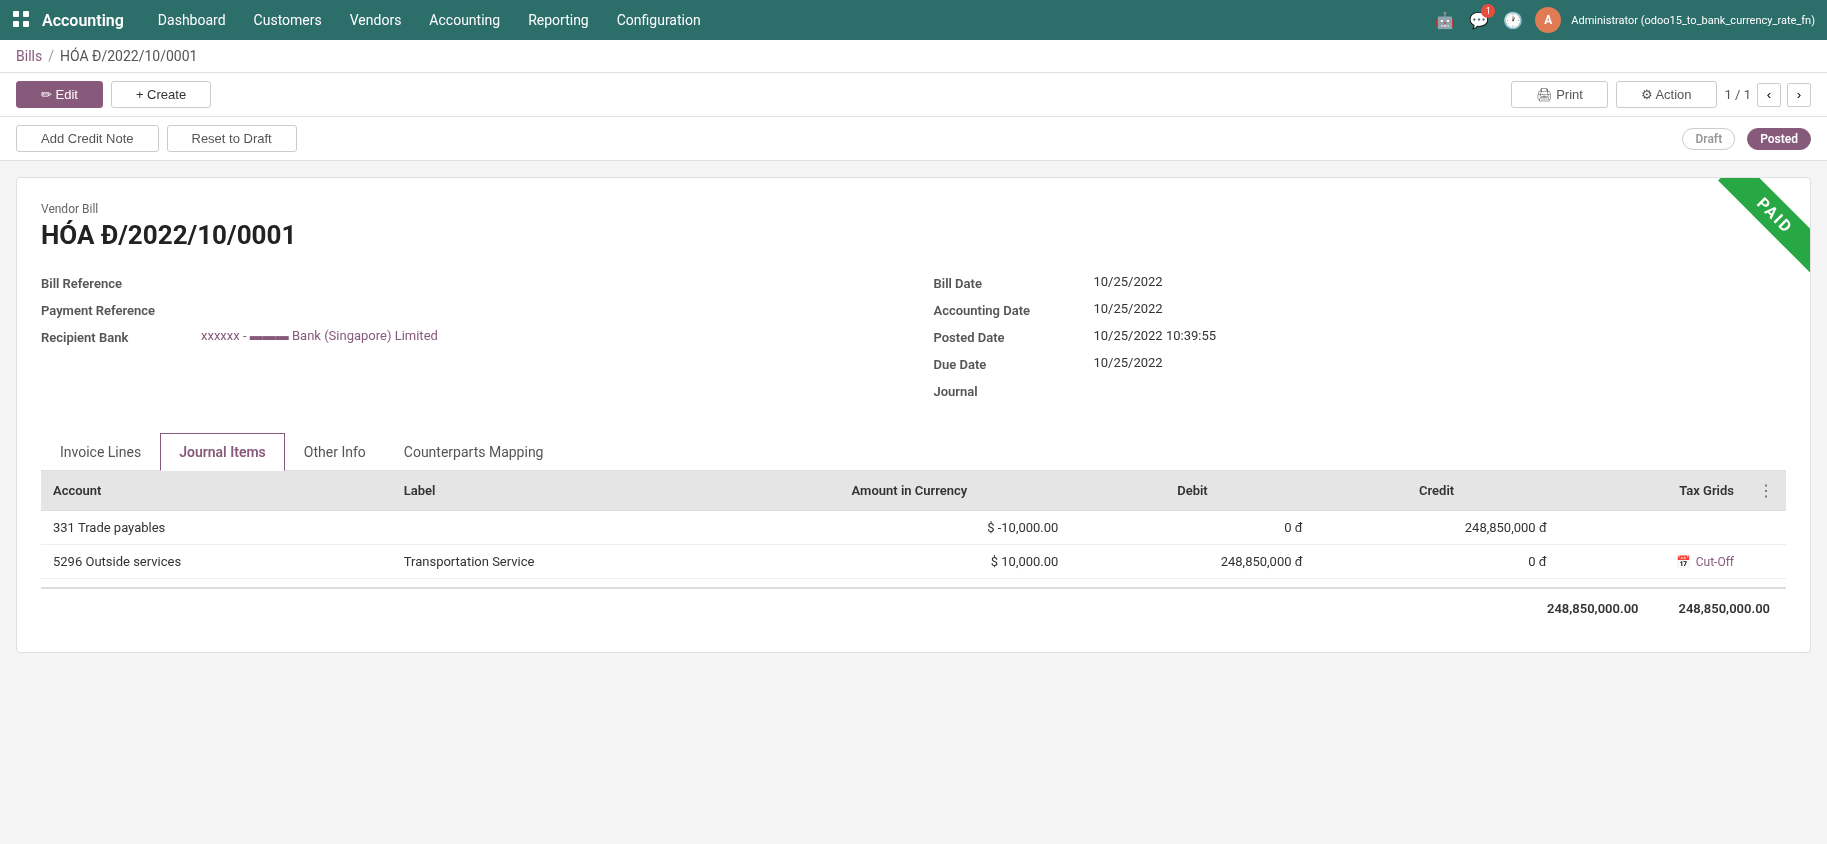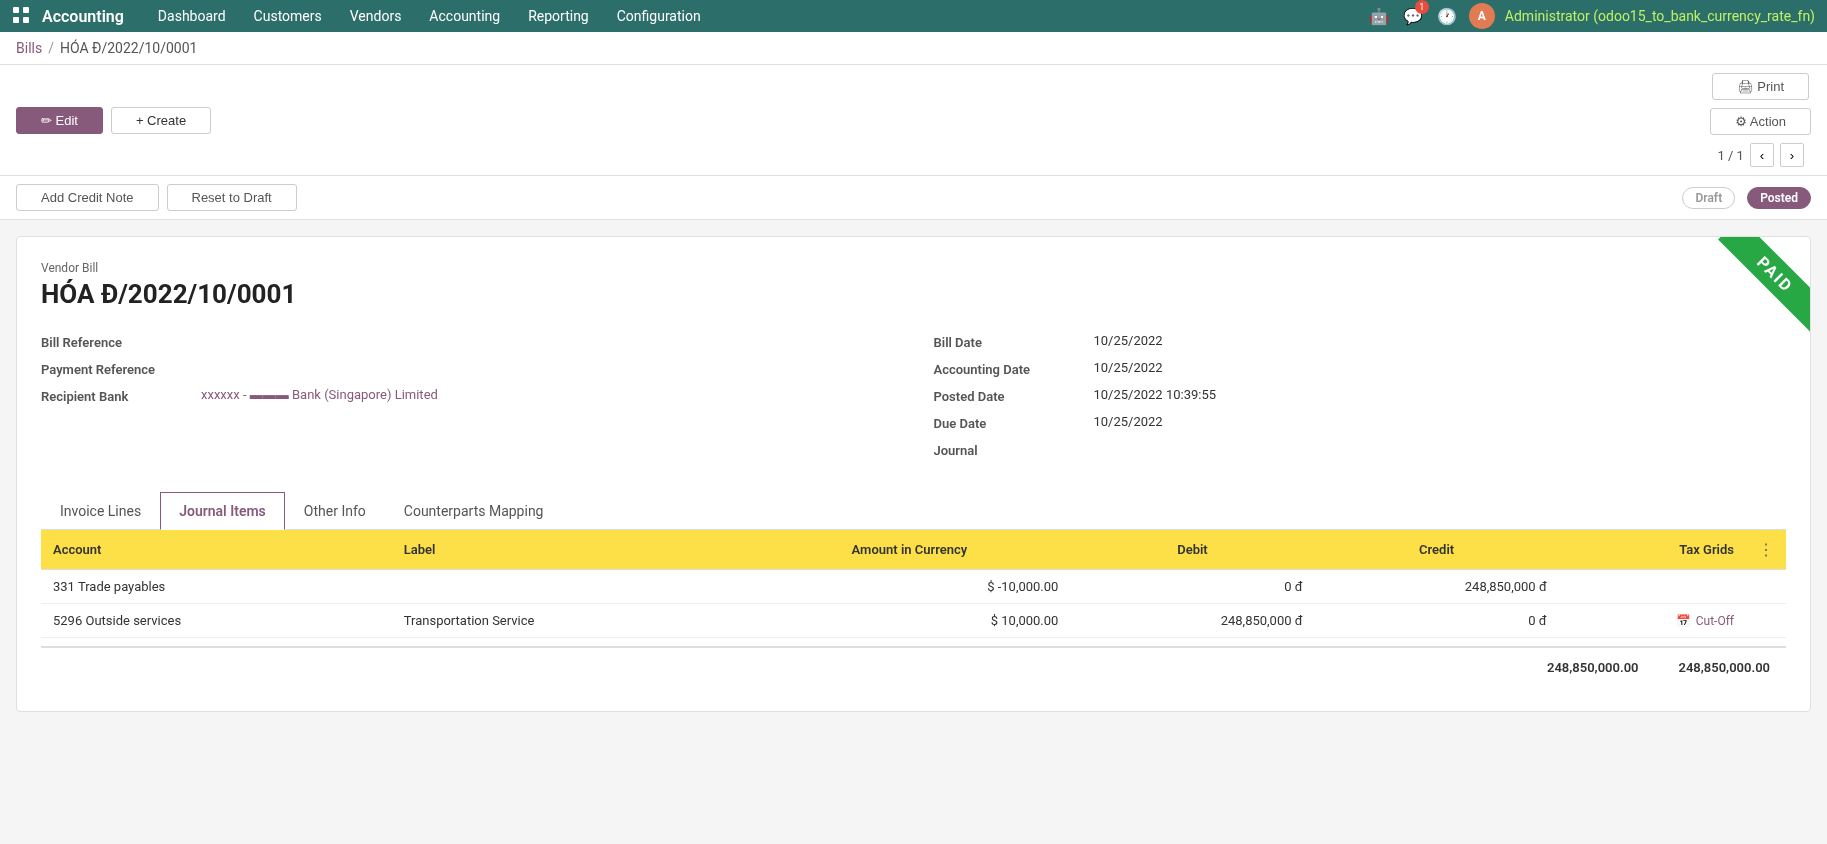--- a/index.html
+++ b/index.html
@@ -4,40 +4,40 @@
   <style>
     * { box-sizing: border-box; margin: 0; padding: 0; }
     body { font-family: -apple-system, BlinkMacSystemFont, 'Segoe UI', Roboto, sans-serif; font-size: 14px; color: #333; background: #f5f5f5; }
 
     
     .topnav {
       background: #2c6e6a;
       color: #fff;
       display: flex;
       align-items: center;
-      height: 32px;
+      height: 40px;
       padding: 0 12px;
       gap: 4px;
     }
     .topnav-grid-icon { margin-right: 8px; cursor: pointer; }
     .topnav-brand { font-size: 16px; font-weight: 600; margin-right: 16px; }
     .topnav-menu { display: flex; gap: 0; }
     .topnav-menu-item {
       padding: 0 14px;
       height: 40px;
       display: flex;
       align-items: center;
       cursor: pointer;
       font-size: 14px;
       color: #fff;
     }
     .topnav-right { margin-left: auto; display: flex; align-items: center; gap: 10px; }
     .topnav-icon { width: 24px; height: 24px; display: flex; align-items: center; justify-content: center; cursor: pointer; color: #fff; font-size: 16px; }
     .topnav-avatar { width: 26px; height: 26px; border-radius: 50%; background: #e07b54; color: #fff; display: flex; align-items: center; justify-content: center; font-size: 12px; font-weight: 700; }
-    .topnav-user { color: #bef264; font-size: 14px; cursor: pointer; }
+    .topnav-user { color: #ffffff; font-size: 11px; cursor: pointer; }
     .notif-badge { position: relative; }
     .notif-badge .badge { position: absolute; top: -4px; right: -4px; background: #e74c3c; color: #fff; border-radius: 50%; width: 14px; height: 14px; font-size: 9px; display: flex; align-items: center; justify-content: center; }
 
     
     .breadcrumb-bar {
       background: #fff;
       padding: 8px 16px;
       border-bottom: 1px solid #e0e0e0;
       display: flex;
       align-items: center;
@@ -169,21 +169,21 @@
       font-weight: 600;
     }
 
     
     .items-table {
       width: 100%;
       border-collapse: collapse;
       margin-top: 0;
     }
     .items-table th {
-      background: #fde047;
+      background: #e5e5e5;
       border-bottom: 1px solid #ddd;
       padding: 10px 12px;
       text-align: left;
       font-size: 13px;
       font-weight: 600;
       color: #333;
     }
     .items-table td {
       padding: 9px 12px;
       border-bottom: 1px solid #eee;
@@ -256,21 +256,21 @@
 
 <div class="breadcrumb-bar">
   <span class="breadcrumb-link">Bills</span>
   <span class="breadcrumb-sep">/</span>
   <span class="breadcrumb-current">HÓA Đ/2022/10/0001</span>
 </div>
 
 <div class="action-bar">
   <button class="btn btn-primary">✏ Edit</button>
   <button class="btn btn-secondary">+ Create</button>
-  <div style="margin-left: auto; display: flex; align-items: center; gap: 8px; flex-direction: column;">
+  <div style="margin-left: auto; display: flex; align-items: center; gap: 8px;">
     <button class="btn btn-light">🖨 Print</button>
     <button class="btn btn-light">⚙ Action</button>
     <div class="pagination">
       <span>1 / 1</span>
       <button class="pagination-btn">‹</button>
       <button class="pagination-btn">›</button>
     </div>
   </div>
 </div>
 

